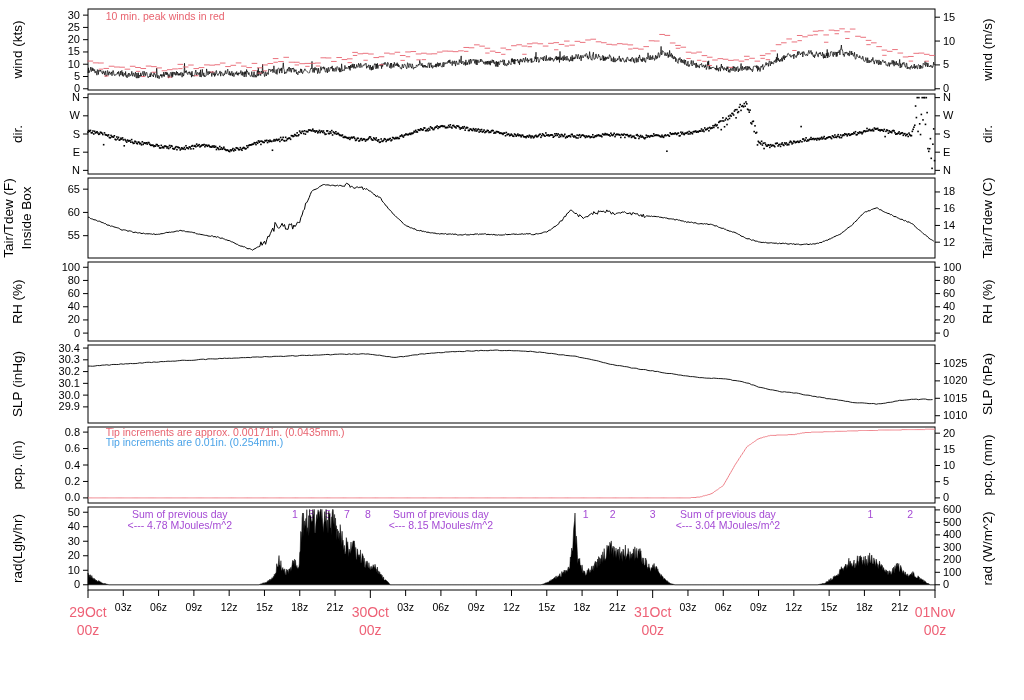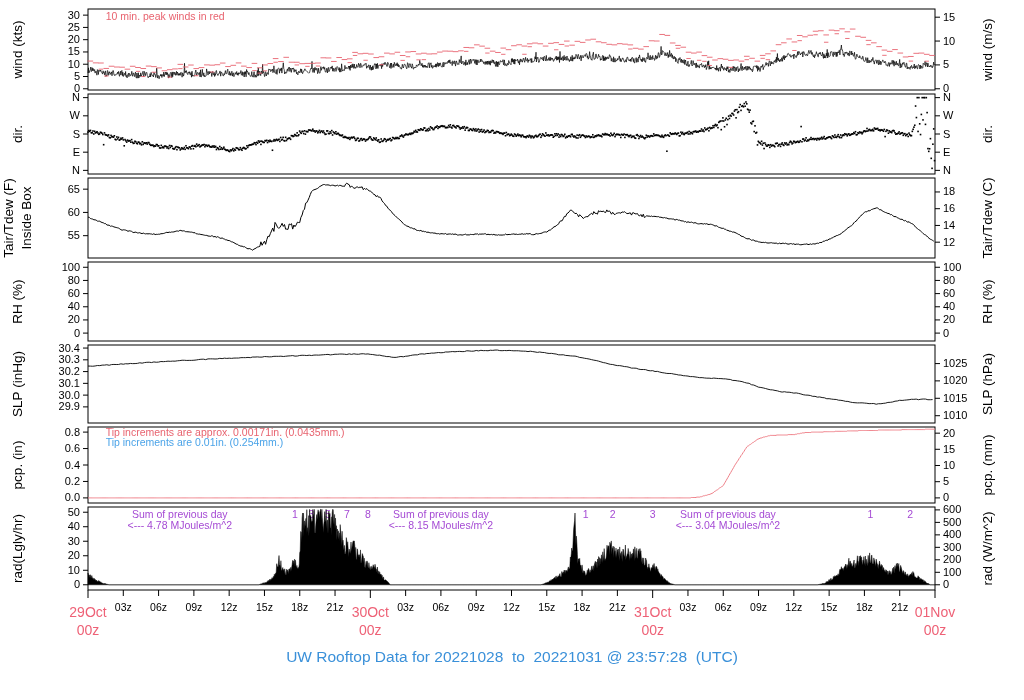--- a/index.html
+++ b/index.html
@@ -1514,14 +1514,13 @@
         <text x="829.125" y="611" text-anchor="middle" font-size="10.5" fill="#000">15z</text>
         <line x1="864.4166666666666" y1="590" x2="864.4166666666666" y2="596" stroke="#000" stroke-width="1"></line>
         <text x="864.4166666666666" y="611" text-anchor="middle" font-size="10.5" fill="#000">18z</text>
         <line x1="899.7083333333334" y1="590" x2="899.7083333333334" y2="596" stroke="#000" stroke-width="1"></line>
         <text x="899.7083333333334" y="611" text-anchor="middle" font-size="10.5" fill="#000">21z</text>
         <line x1="935" y1="590" x2="935" y2="598" stroke="#000" stroke-width="1"></line>
         <text x="935" y="617" text-anchor="middle" font-size="14" fill="#ee6176">01Nov</text>
         <text x="935" y="635" text-anchor="middle" font-size="14" fill="#ee6176">00z</text>
       </g>
     </svg>
-  <div id="footer-title" style="color: rgb(58, 144, 217);">UW Rooftop Data for 20221028  to  20221031 @ 23:57:28  (UTC)</div>
 </div>
 
 </body></html>

